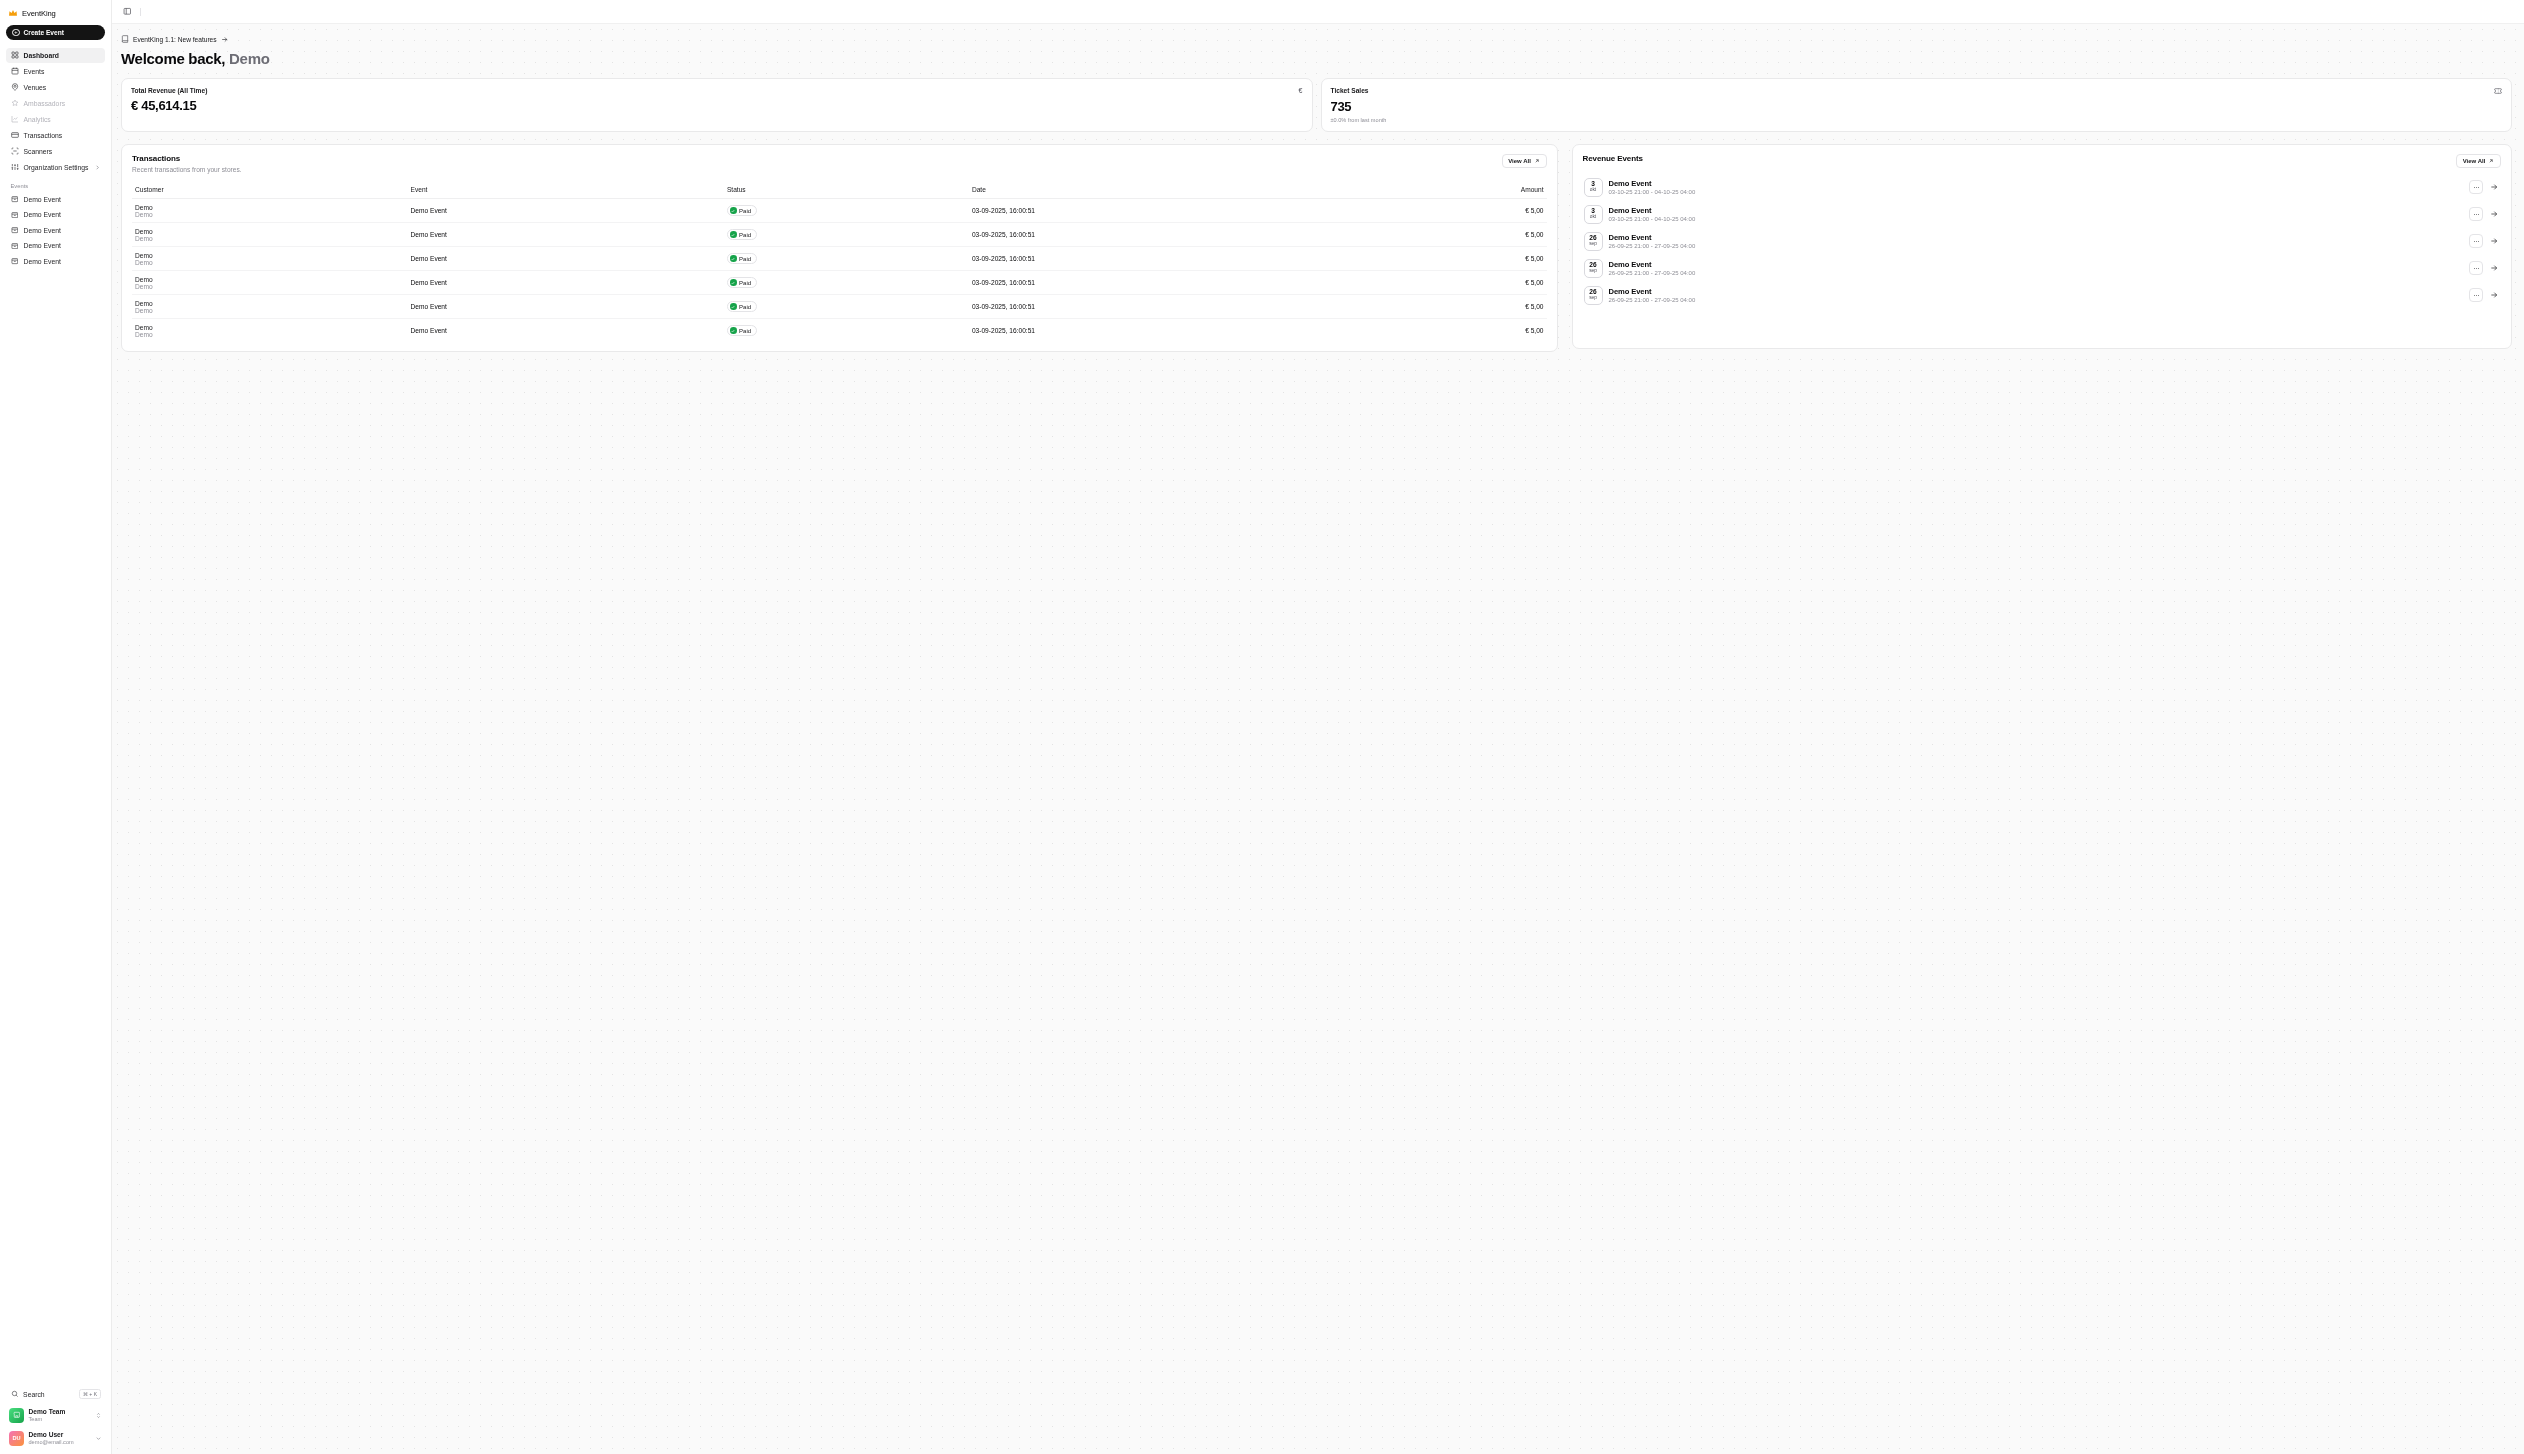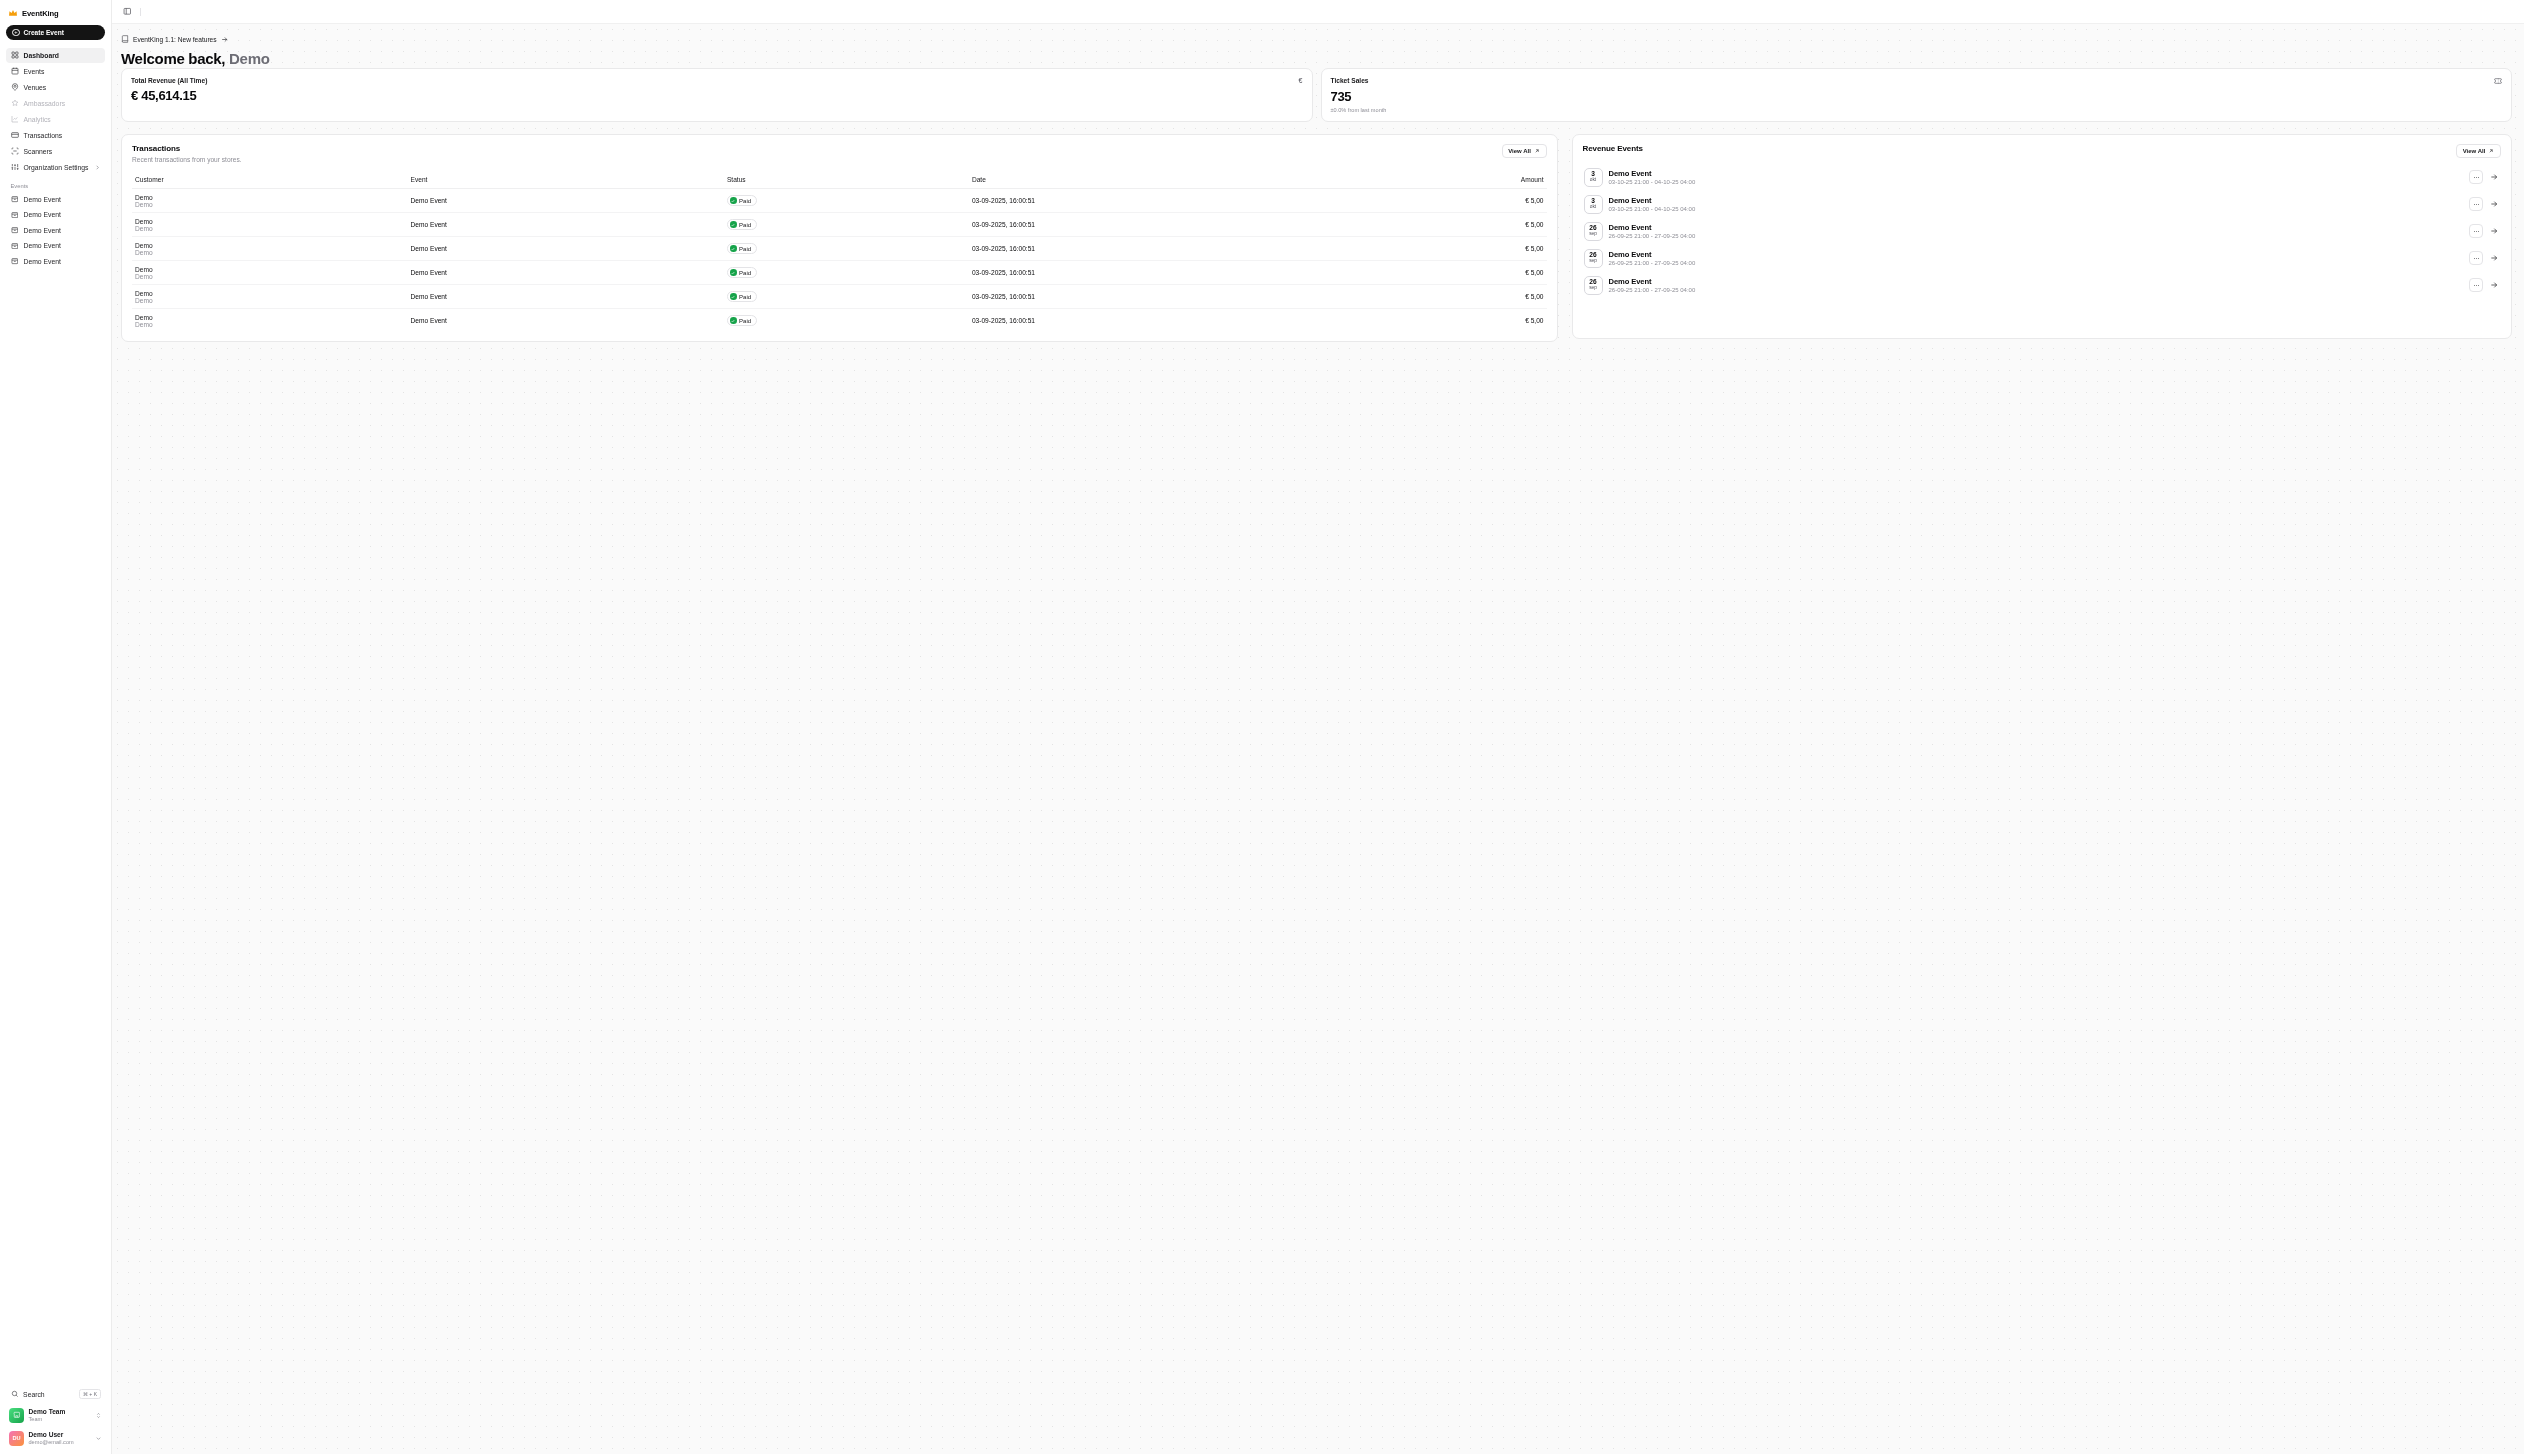--- a/index.html
+++ b/index.html
@@ -17,21 +17,21 @@
   
   .sidebar {
     width:112px; min-width:112px;
     background:#fff;
     border-right:0.5px solid #ececec;
     display:flex; flex-direction:column;
     padding:7px 6px 5px 6px;
     height:100vh;
   }
   .logo-row { display:flex; align-items:center; gap:4px; padding:1px 2px 7px 2px; }
-  .logo-row .brand { font-size:7.6px; font-weight:700; letter-spacing:-0.1px; }
+  .logo-row .brand { font-size:7.6px; font-weight:400; letter-spacing:-0.1px; }
   .create-btn {
     display:flex; align-items:center; gap:4px;
     background:#141414; color:#fff;
     border:none; border-radius:504px;
     padding:3.5px 6px; font-size:6.6px; font-weight:600;
     cursor:pointer; width:100%;
     font-family:inherit;
   }
   .create-btn .plus-circle {
     width:7.6px; height:7.6px; border:0.7px solid #fff; border-radius:50%;
@@ -91,21 +91,21 @@
     flex:1; overflow:auto; padding:11px 12px 12px 9px;
     background-color:#fafafa;
     background-image:radial-gradient(#e3e3e3 0.5px, transparent 0.6px);
     background-size:11px 11px;
   }
   .banner { display:flex; align-items:center; gap:4px; font-size:6.6px; color:#18181b; cursor:pointer; width:max-content; }
   .banner .bicon { color:#3f3f46; }
   .welcome { margin-top:7px; font-size:15px; font-weight:800; letter-spacing:-0.3px; }
   .welcome .name { color:#6d6d75; }
 
-  .stats-row { display:flex; gap:8px; margin-top:1px;justify-content:space-between; }
+  .stats-row { display:flex; gap:8px; margin-top:11px;justify-content:space-between; }
   .stat-card {
     flex:1; background:#fff; border:0.5px solid #e9e9ea; border-radius:7px;
     padding:8px 9px; min-height:47px;
   }
   .stat-head { display:flex; align-items:flex-start; justify-content:space-between; }
   .stat-label { font-size:6.6px; font-weight:600; color:#18181b; }
   .stat-icon { color:#52525b; font-size:7px; line-height:1; }
   .stat-value { font-size:13px; font-weight:800; letter-spacing:-0.3px; margin-top:4px; }
   .stat-note { font-size:5.6px; color:#8e8e96; margin-top:2.5px; }
 

